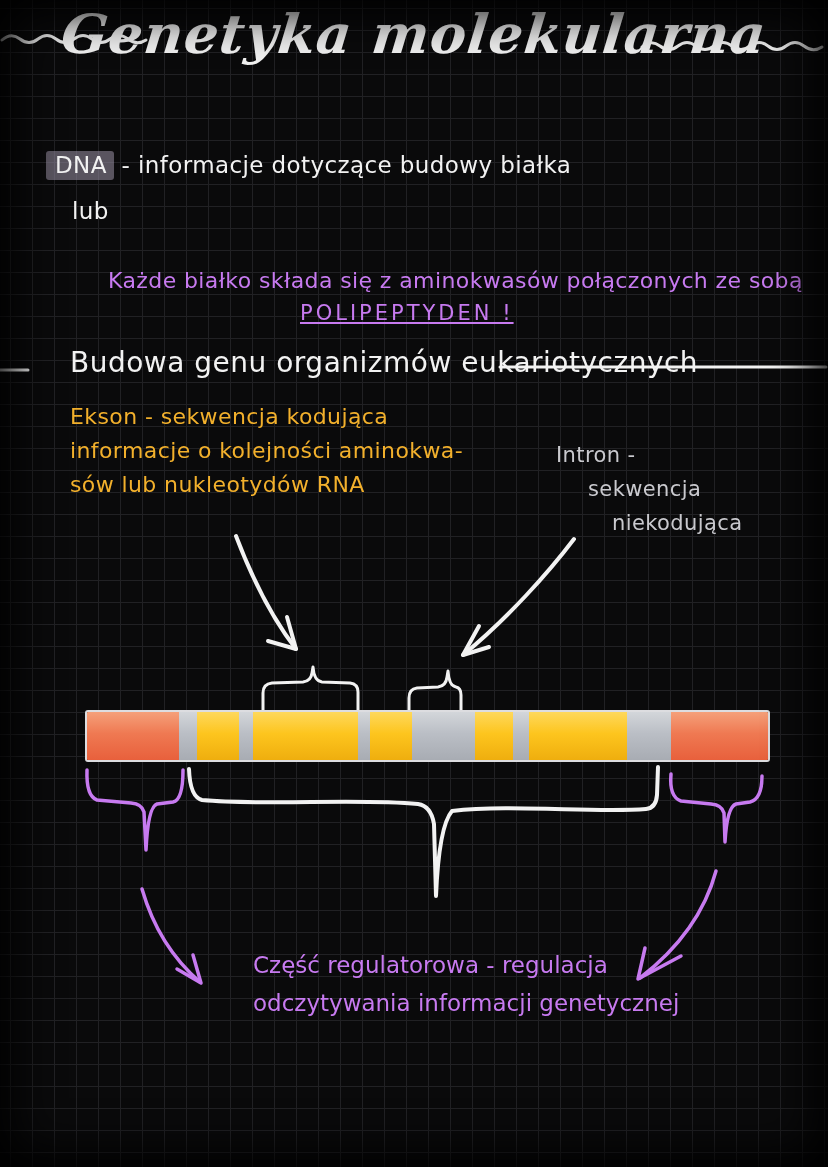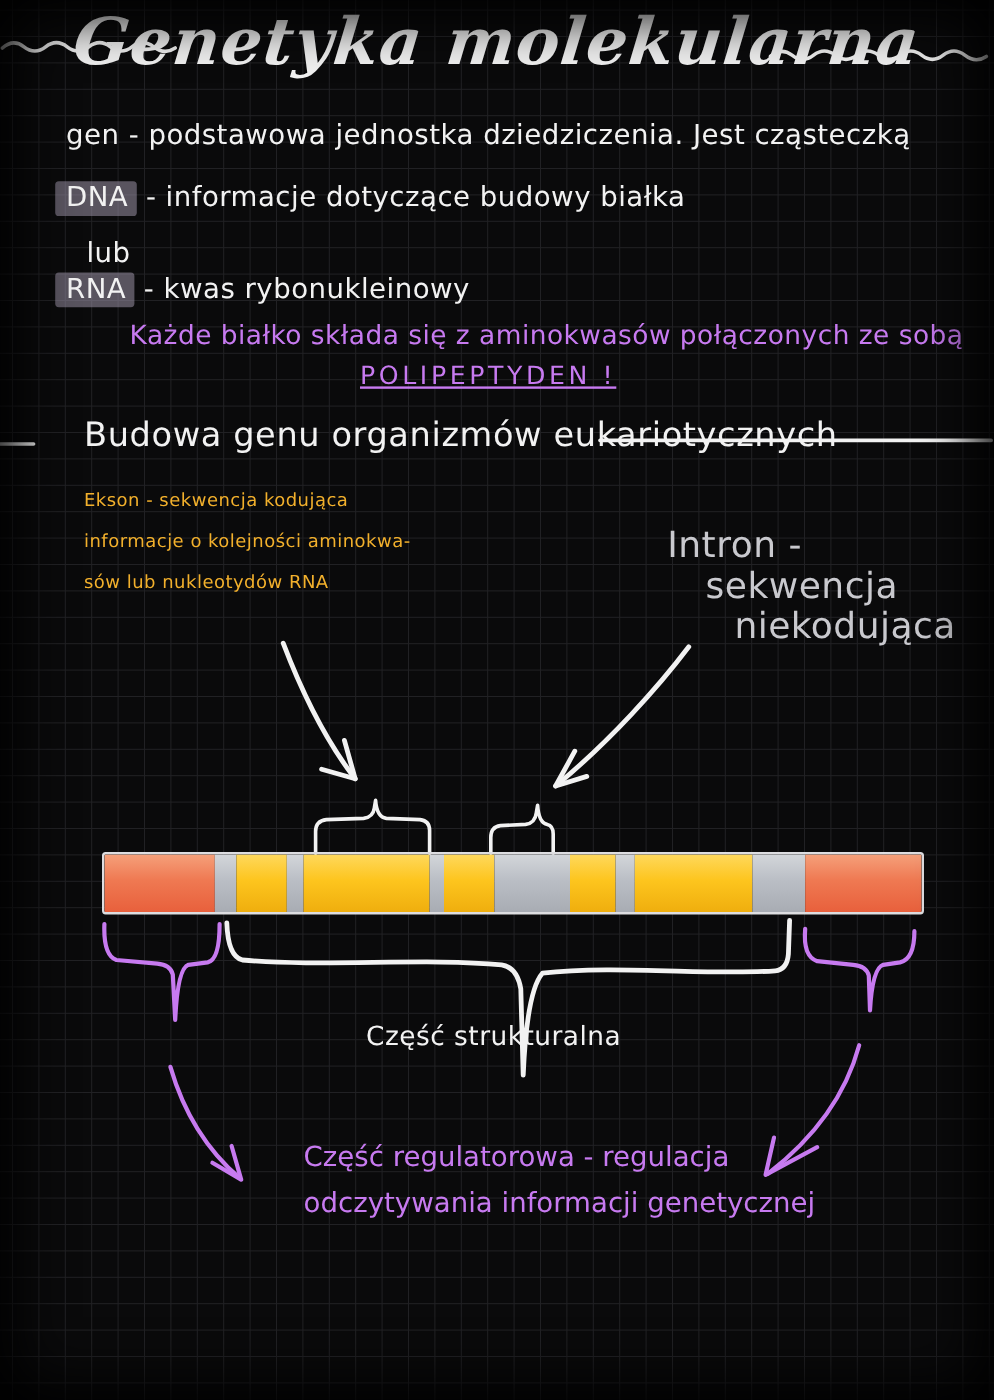--- a/index.html
+++ b/index.html
@@ -90,46 +90,41 @@
     <path class="p" d="M671,774 Q669,797 681,801 L711,804 Q722,805 724,813 L725,842 Q727,807 736,804 L750,802 Q762,799 762,776"></path>
 
     <path class="p" d="M142,889 C153,927 172,958 200,982"></path>
     <path class="p" d="M201,983 L177,969 M201,983 L193,955"></path>
     <path class="p" d="M716,871 C706,908 684,944 640,978"></path>
     <path class="p" d="M638,979 L645,948 M638,979 L681,956"></path>
   </svg>
 
   <div class="abs title">Genetyka molekularna</div>
 
-  <div class="abs hand" style="left:55px;top:100px;">gen - podstawowa jednostka dziedziczenia. Jest cząsteczką</div>
 
   <div class="abs hand" style="left:46px;top:152px;">
     <span class="term">DNA</span>
     <span>- informacje dotyczące budowy białka</span>
   </div>
 
   <div class="abs hand" style="left:72px;top:198px;">lub</div>
 
-  <div class="abs hand" style="left:46px;top:228px;">
-    <span class="term">RNA</span>
-    <span>- kwas rybonukleinowy</span>
-  </div>
 
   <div class="abs hand purple" style="left:108px;top:268px;font-size:22px;">Każde białko składa się z aminokwasów połączonych ze sobą</div>
   <div class="abs hand purple caps" style="left:300px;top:301px;">POLIPEPTYDEN !</div>
 
   <div class="abs heading" style="left:38px;top:346px;margin-left:32px;">Budowa genu organizmów eukariotycznych</div>
 
-  <div class="abs hand yellow note" style="left:70px;top:400px;font-size:15px;">
+  <div class="abs hand yellow note" style="left:70px;top:400px;font-size:22px;">
     <div>Ekson - sekwencja kodująca</div>
     <div>informacje o kolejności aminokwa-</div>
     <div>sów lub nukleotydów RNA</div>
   </div>
 
-  <div class="abs hand grayt note intron-note" style="left:556px;top:438px;font-size:30px;">
+  <div class="abs hand grayt note intron-note" style="left:556px;top:438px;font-size:21px;">
     <div>Intron -</div>
     <div>sekwencja</div>
     <div>niekodująca</div>
   </div>
 
   <div id="gene-bar" class="abs">
       <div class="seg" style="flex: 93 0 0px; background: linear-gradient(rgb(245, 160, 122) 0%, rgb(239, 121, 82) 45%, rgb(232, 96, 60) 100%);"></div>
       <div class="seg" style="flex: 18 0 0px; background: linear-gradient(rgb(211, 214, 218) 0%, rgb(186, 190, 197) 45%, rgb(168, 172, 179) 100%);"></div>
       <div class="seg" style="flex: 42 0 0px; background: linear-gradient(rgb(254, 216, 92) 0%, rgb(253, 197, 30) 45%, rgb(239, 174, 14) 100%);"></div>
       <div class="seg" style="flex: 14 0 0px; background: linear-gradient(rgb(211, 214, 218) 0%, rgb(186, 190, 197) 45%, rgb(168, 172, 179) 100%);"></div>
@@ -137,20 +132,19 @@
       <div class="seg" style="flex: 12 0 0px; background: linear-gradient(rgb(211, 214, 218) 0%, rgb(186, 190, 197) 45%, rgb(168, 172, 179) 100%);"></div>
       <div class="seg" style="flex: 42 0 0px; background: linear-gradient(rgb(254, 216, 92) 0%, rgb(253, 197, 30) 45%, rgb(239, 174, 14) 100%);"></div>
       <div class="seg" style="flex: 63 0 0px; background: linear-gradient(rgb(211, 214, 218) 0%, rgb(186, 190, 197) 45%, rgb(168, 172, 179) 100%);"></div>
       <div class="seg" style="flex: 39 0 0px; background: linear-gradient(rgb(254, 216, 92) 0%, rgb(253, 197, 30) 45%, rgb(239, 174, 14) 100%);"></div>
       <div class="seg" style="flex: 16 0 0px; background: linear-gradient(rgb(211, 214, 218) 0%, rgb(186, 190, 197) 45%, rgb(168, 172, 179) 100%);"></div>
       <div class="seg" style="flex: 98 0 0px; background: linear-gradient(rgb(254, 216, 92) 0%, rgb(253, 197, 30) 45%, rgb(239, 174, 14) 100%);"></div>
       <div class="seg" style="flex: 44 0 0px; background: linear-gradient(rgb(211, 214, 218) 0%, rgb(186, 190, 197) 45%, rgb(168, 172, 179) 100%);"></div>
       <div class="seg" style="flex: 98 0 0px; background: linear-gradient(rgb(245, 160, 122) 0%, rgb(239, 121, 82) 45%, rgb(232, 96, 60) 100%);"></div>
     </div>
 
-  <div class="abs hand" style="left:305px;top:852px;font-size:22px;">Część strukturalna</div>
 
   <div class="abs purple reg-label" style="left:253px;top:946px;">
     <div>Część regulatorowa - regulacja</div>
     <div>odczytywania informacji genetycznej</div>
   </div>
 
 </div>
 
 </body></html>

